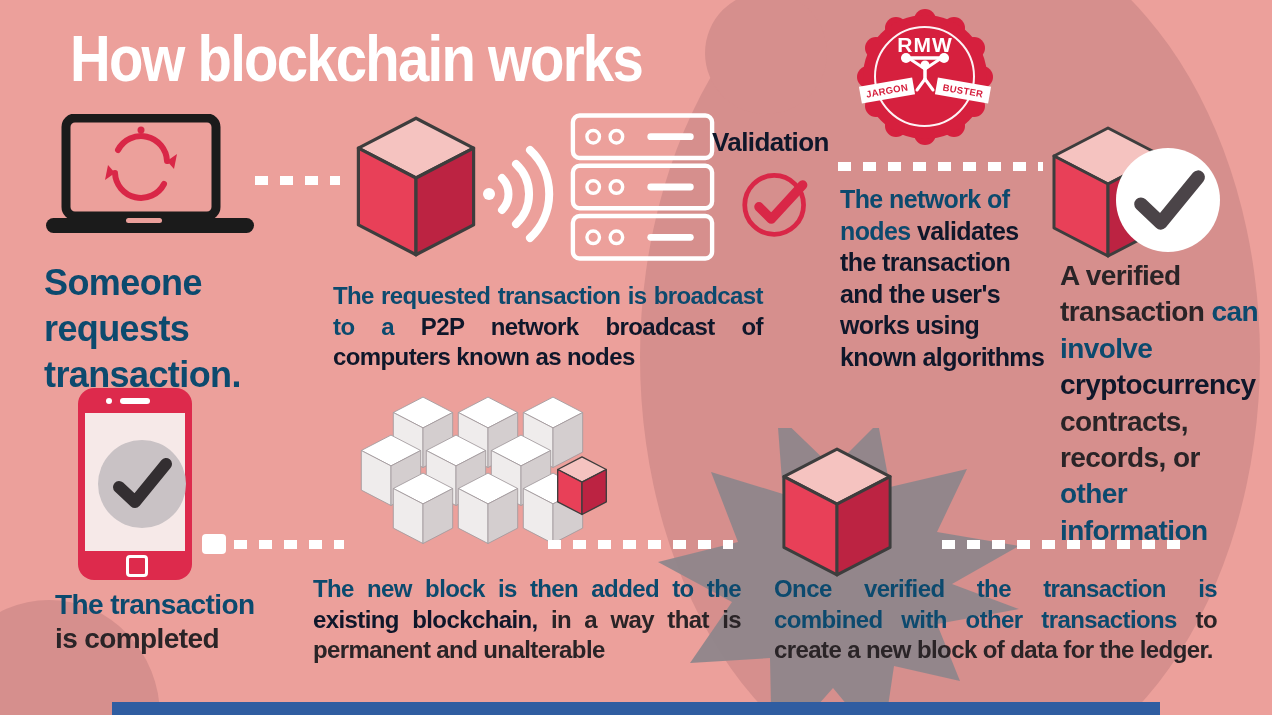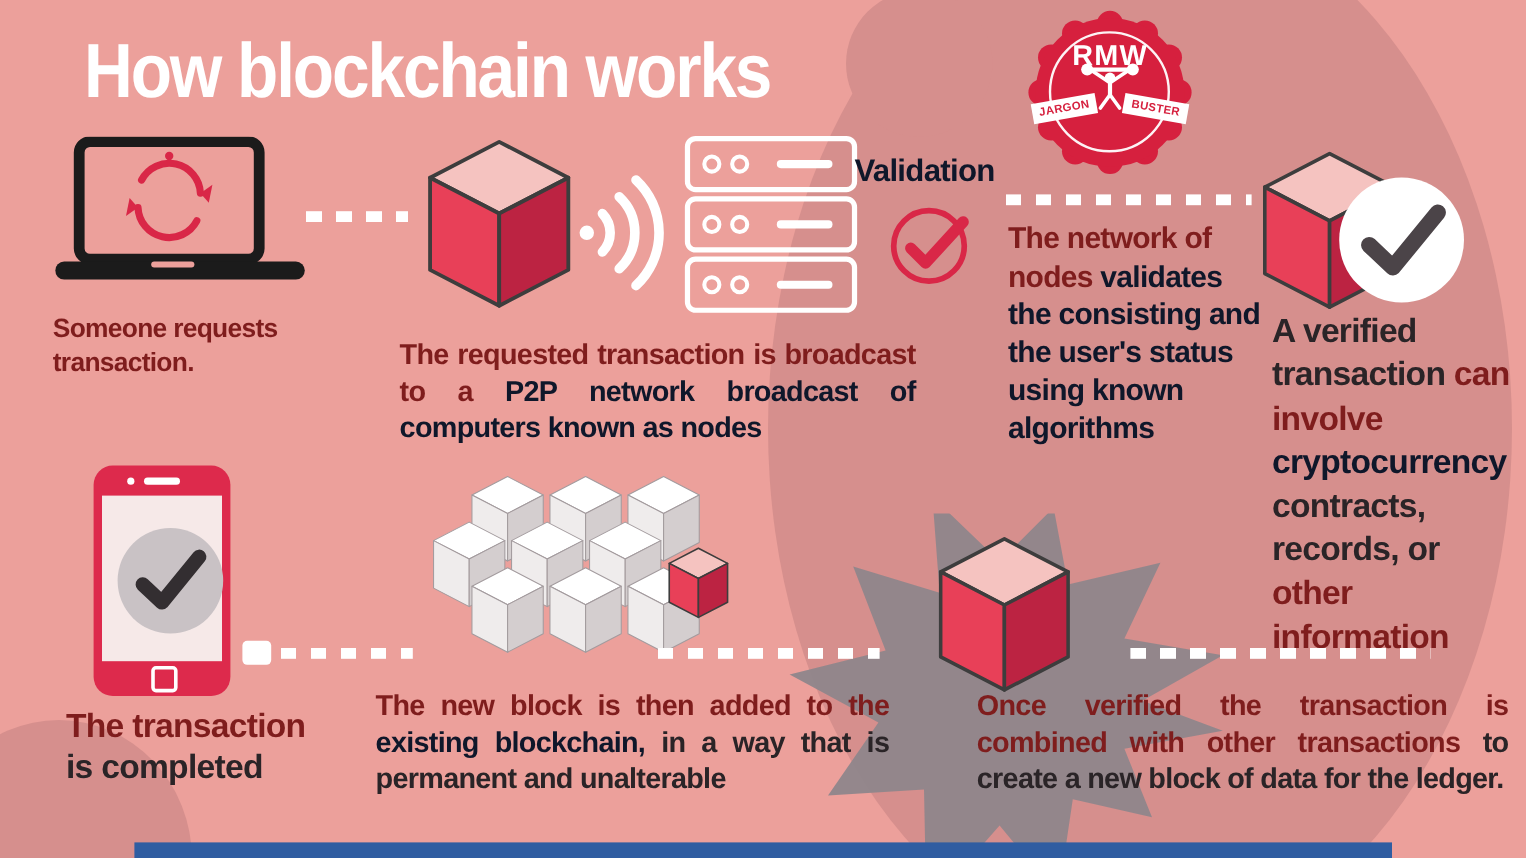--- a/index.html
+++ b/index.html
@@ -8,21 +8,21 @@
 
   
   .blob{position:absolute;background:#d68f8d;border-radius:50%;}
   .blob-right{left:640px;top:-83px;width:620px;height:880px;}
   .blob-topright{left:705px;top:-8px;width:122px;height:122px;}
   .blob-bottomleft{left:-62px;top:600px;width:222px;height:232px;}
 
   
   .txt{position:absolute;margin:0;font-weight:bold;letter-spacing:-0.6px;line-height:1.28;}
   .justify{text-align:justify;}
-  .w{color:#7f1d1d;}
+  .w{color:#0c4a6e;}
   .r{color:#0f172a;}
   .d{color:#2a2427;}
   .block{display:block;}
   .title{position:absolute;left:70px;top:22px;margin:0;color:#fff;font-size:64px;
     font-weight:bold;letter-spacing:-2px;transform:scaleX(.88);transform-origin:left;white-space:nowrap;}
 
   
   .dots{position:absolute;height:9px;
     background:repeating-linear-gradient(90deg,#fff 0 13px,transparent 13px 25px);}
   .dot-square{position:absolute;width:24px;height:20px;background:#fff;border-radius:4px;}
@@ -30,21 +30,21 @@
   
   .badge{position:absolute;left:858px;top:10px;width:134px;height:134px;}
   .badge-bumps{position:absolute;left:56px;top:56px;width:22px;height:22px;border-radius:50%;background:#d6203e;
     box-shadow:57px 0 #d6203e,49px 29px #d6203e,29px 49px #d6203e,0 57px #d6203e,
     -29px 49px #d6203e,-49px 29px #d6203e,-57px 0 #d6203e,-49px -29px #d6203e,
     -29px -49px #d6203e,0 -57px #d6203e,29px -49px #d6203e,49px -29px #d6203e;}
   .badge-circle{position:absolute;left:5px;top:5px;width:124px;height:124px;border-radius:50%;background:#d6203e;}
   .badge-ring{position:absolute;left:16px;top:16px;width:97px;height:97px;border-radius:50%;
     border:2.5px solid rgba(255,255,255,.95);}
   .badge-brand{position:absolute;left:0;top:23px;width:134px;text-align:center;color:#fff;
-    font-weight:bold;font-size:24px;letter-spacing:1px;}
+    font-weight:bold;font-size:21px;letter-spacing:1px;}
   .lifter{position:absolute;left:42px;top:38px;}
   .ribbon{position:absolute;top:72px;width:54px;height:17px;background:#fff;color:#d6203e;
     font-size:9.5px;font-weight:bold;text-align:center;line-height:17px;letter-spacing:.3px;}
   .ribbon-left{left:2px;transform:rotate(-10deg);}
   .ribbon-right{right:2px;transform:rotate(10deg);}
 
   
   .laptop{position:absolute;left:46px;top:114px;}
   
   .phone{position:absolute;left:78px;top:388px;width:114px;height:192px;background:#dd2a4c;border-radius:16px;}
@@ -151,27 +151,27 @@
     <rect x="80" y="72.5" width="48" height="7" rx="3.5" fill="#fff"></rect>
     <rect x="80" y="124.5" width="48" height="7" rx="3.5" fill="#fff"></rect>
   </svg>
 
   <p class="txt r" style="left:712px;top:126px;font-size:26px">Validation</p>
   <svg style="position:absolute;left:740px;top:166px" width="74" height="74" viewBox="0 0 78 78">
     <circle cx="36" cy="41" r="31" fill="none" stroke="#d92747" stroke-width="5"></circle>
     <polyline points="20,43 33,56 66,20" fill="none" stroke="#d92747" stroke-width="10" stroke-linecap="round" stroke-linejoin="round"></polyline>
   </svg>
 
-  <p class="txt w" style="left:44px;top:260px;width:235px;font-size:22px">Someone requests transaction.</p>
+  <p class="txt w" style="left:44px;top:260px;width:235px;font-size:36px">Someone requests transaction.</p>
 
   <p class="txt justify" style="left:333px;top:281px;width:430px;font-size:24px"><span class="w">The requested transaction is broadcast to a </span><span class="r">P2P network broadcast of computers known as nodes</span></p>
 
   <div class="dots" style="left:838px;top:162px;width:205px"></div>
 
-  <p class="txt" style="left:840px;top:184px;width:215px;font-size:25px;line-height:1.26"><span class="w">The network of nodes </span><span class="r">validates the consisting and the user's status using known algorithms</span></p>
+  <p class="txt" style="left:840px;top:184px;width:215px;font-size:25px;line-height:1.26"><span class="w">The network of nodes </span><span class="r">validates the transaction and the user's works using known algorithms</span></p>
 
   <svg style="position:absolute;left:1048px;top:126px" width="120" height="132" viewBox="0 0 120 132">
     <use href="#cube" class="cube-red"></use>
   </svg>
   <div class="white-circle">
     <svg width="104" height="104" viewBox="0 0 100 100">
       <polyline points="24,54 43,72 79,28" fill="none" stroke="#4b4448" stroke-width="13" stroke-linecap="round" stroke-linejoin="round"></polyline>
     </svg>
   </div>
 
@@ -214,17 +214,17 @@
   <div class="dots" style="left:548px;top:540px;width:185px"></div>
   <div class="dots" style="left:942px;top:540px;width:250px"></div>
 
   <p class="txt justify" style="left:313px;top:574px;width:428px;font-size:24px"><span class="w">The new block is then added to the </span><span class="r">existing blockchain, </span><span class="d">in a way that is permanent and unalterable</span></p>
 
   <p class="txt" style="left:55px;top:588px;font-size:28px;line-height:1.2">
       <span class="w block">The transaction</span>
       <span class="d block">is completed</span>
     </p>
 
-  <p class="txt justify" style="left:814px;top:574px;width:443px;font-size:24px"><span class="w">Once verified the transaction is combined with other transactions </span><span class="d">to create a new block of data for the ledger.</span></p>
+  <p class="txt justify" style="left:774px;top:574px;width:443px;font-size:24px"><span class="w">Once verified the transaction is combined with other transactions </span><span class="d">to create a new block of data for the ledger.</span></p>
 
   <div class="footer-bar"></div>
 
 </div>
 
 </body></html>

